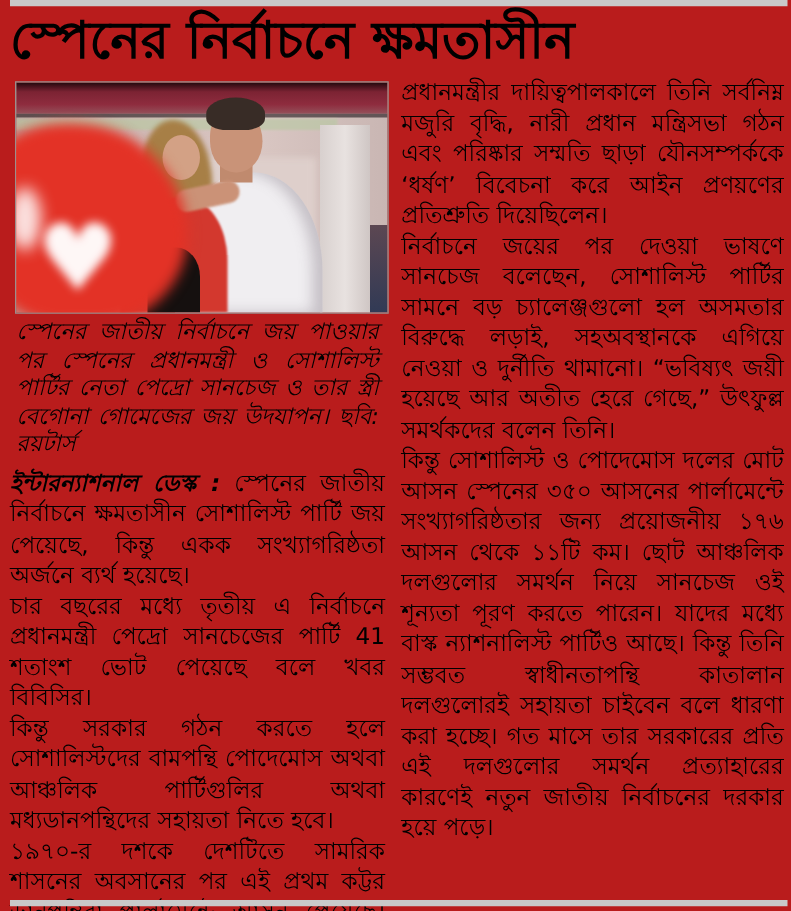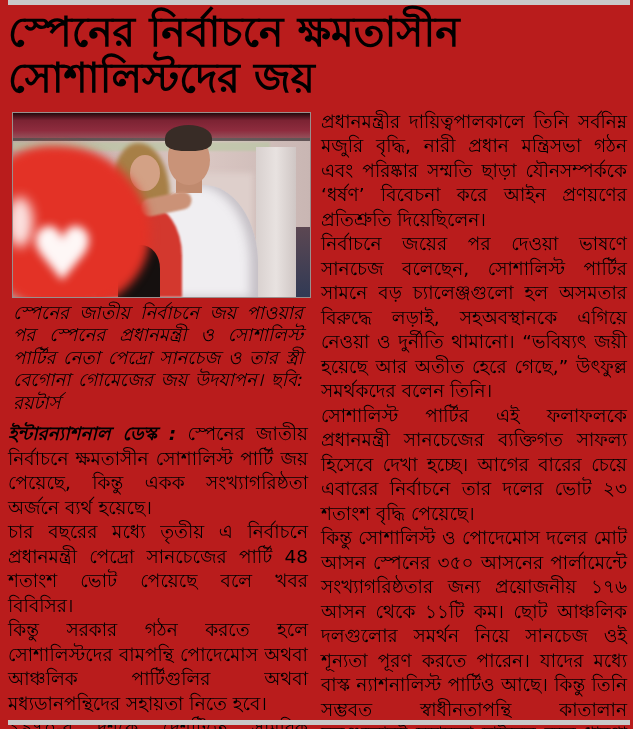--- a/index.html
+++ b/index.html
@@ -93,21 +93,20 @@
 </style>
 </head>
 <body>
 
 <div class="page">
 
   <div class="rule rule-top"></div>
 
   <h1 class="headline">
     <div>স্পেনের নির্বাচনে ক্ষমতাসীন</div>
-    <div>সোশালিস্টদের জয়</div>
   </h1>
 
   <div class="columns">
 
     <div class="col-left">
 
       <figure>
         <div class="photo">
           <div class="ph-band-top"></div>
           <div class="ph-band-line"></div>
@@ -126,29 +125,28 @@
           <div class="ph-arm"></div>
           <div class="ph-flag2"></div>
           <div class="ph-flag"></div>
           <div class="ph-flag-white-edge"></div>
           <div class="ph-heart">♥</div>
         </div>
         <figcaption>স্পেনের জাতীয় নির্বাচনে জয় পাওয়ার পর স্পেনের প্রধানমন্ত্রী ও সোশালিস্ট পার্টির নেতা পেদ্রো সানচেজ ও তার স্ত্রী বেগোনা গোমেজের জয় উদযাপন। ছবি: রয়টার্স</figcaption>
       </figure>
 
       <p class="body-par"><span class="byline">ইন্টারন্যাশনাল ডেস্ক :</span> <span>স্পেনের জাতীয় নির্বাচনে ক্ষমতাসীন সোশালিস্ট পার্টি জয় পেয়েছে, কিন্তু একক সংখ্যাগরিষ্ঠতা অর্জনে ব্যর্থ হয়েছে।</span></p>
-      <p class="body-par">চার বছরের মধ্যে তৃতীয় এ নির্বাচনে প্রধানমন্ত্রী পেদ্রো সানচেজের পার্টি 48 শতাংশ ভোট পেয়েছে বলে খবর বিবিসির।</p>
+      <p class="body-par">চার বছরের মধ্যে তৃতীয় এ নির্বাচনে প্রধানমন্ত্রী পেদ্রো সানচেজের পার্টি 41 শতাংশ ভোট পেয়েছে বলে খবর বিবিসির।</p>
       <p class="body-par">কিন্তু সরকার গঠন করতে হলে সোশালিস্টদের বামপন্থি পোদেমোস অথবা আঞ্চলিক পার্টিগুলির অথবা মধ্যডানপন্থিদের সহায়তা নিতে হবে।</p>
       <p class="body-par">১৯৭০-র দশকে দেশটিতে সামরিক শাসনের অবসানের পর এই প্রথম কট্টর ডানপন্থিরা পার্লামেন্টে আসন পেয়েছে। কট্টর ডানপন্থি দল ভক্স বহুসংস্কৃতি, নারীবাদ ও অবাধ অভিবাসনের বিরোধী।</p>
 
     </div>
 
     <div class="col-right">
       <p class="body-par">প্রধানমন্ত্রীর দায়িত্বপালকালে তিনি সর্বনিম্ন মজুরি বৃদ্ধি, নারী প্রধান মন্ত্রিসভা গঠন এবং পরিষ্কার সম্মতি ছাড়া যৌনসম্পর্ককে ‘ধর্ষণ’ বিবেচনা করে আইন প্রণয়ণের প্রতিশ্রুতি দিয়েছিলেন।</p>
       <p class="body-par">নির্বাচনে জয়ের পর দেওয়া ভাষণে সানচেজ বলেছেন, সোশালিস্ট পার্টির সামনে বড় চ্যালেঞ্জগুলো হল অসমতার বিরুদ্ধে লড়াই, সহঅবস্থানকে এগিয়ে নেওয়া ও দুর্নীতি থামানো। “ভবিষ্যৎ জয়ী হয়েছে আর অতীত হেরে গেছে,” উৎফুল্ল সমর্থকদের বলেন তিনি।</p>
-      <p class="body-par">সোশালিস্ট পার্টির এই ফলাফলকে প্রধানমন্ত্রী সানচেজের ব্যক্তিগত সাফল্য হিসেবে দেখা হচ্ছে। আগের বারের চেয়ে এবারের নির্বাচনে তার দলের ভোট ২৩ শতাংশ বৃদ্ধি পেয়েছে।</p>
       <p class="body-par">কিন্তু সোশালিস্ট ও পোদেমোস দলের মোট আসন স্পেনের ৩৫০ আসনের পার্লামেন্টে সংখ্যাগরিষ্ঠতার জন্য প্রয়োজনীয় ১৭৬ আসন থেকে ১১টি কম। ছোট আঞ্চলিক দলগুলোর সমর্থন নিয়ে সানচেজ ওই শূন্যতা পূরণ করতে পারেন। যাদের মধ্যে বাস্ক ন্যাশনালিস্ট পার্টিও আছে। কিন্তু তিনি সম্ভবত স্বাধীনতাপন্থি কাতালান দলগুলোরই সহায়তা চাইবেন বলে ধারণা করা হচ্ছে। গত মাসে তার সরকারের প্রতি এই দলগুলোর সমর্থন প্রত্যাহারের কারণেই নতুন জাতীয় নির্বাচনের দরকার হয়ে পড়ে।</p>
     </div>
 
   </div>
 
   <div class="rule rule-bottom"></div>
 </div>
 
 </body></html>

